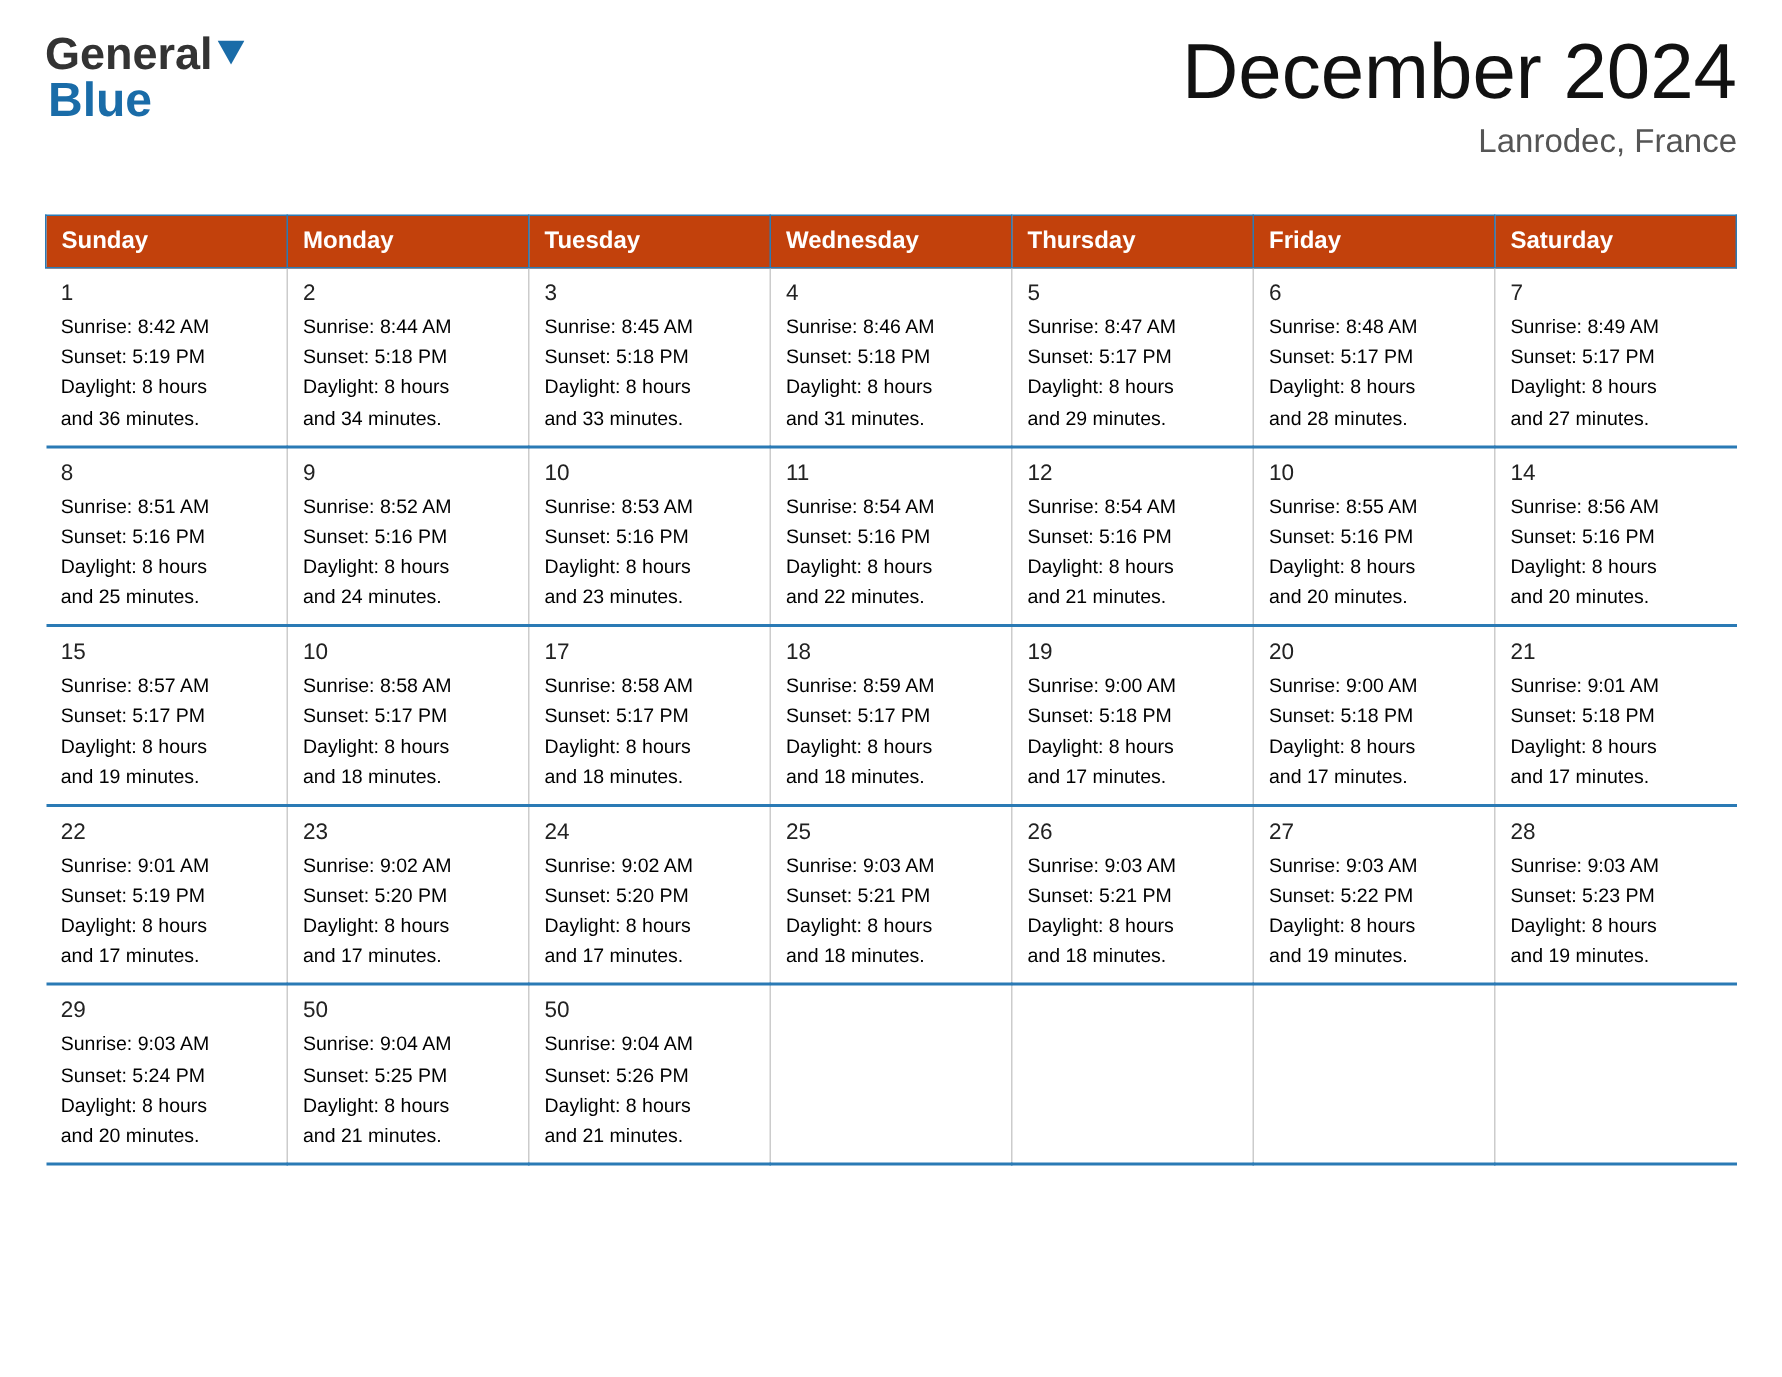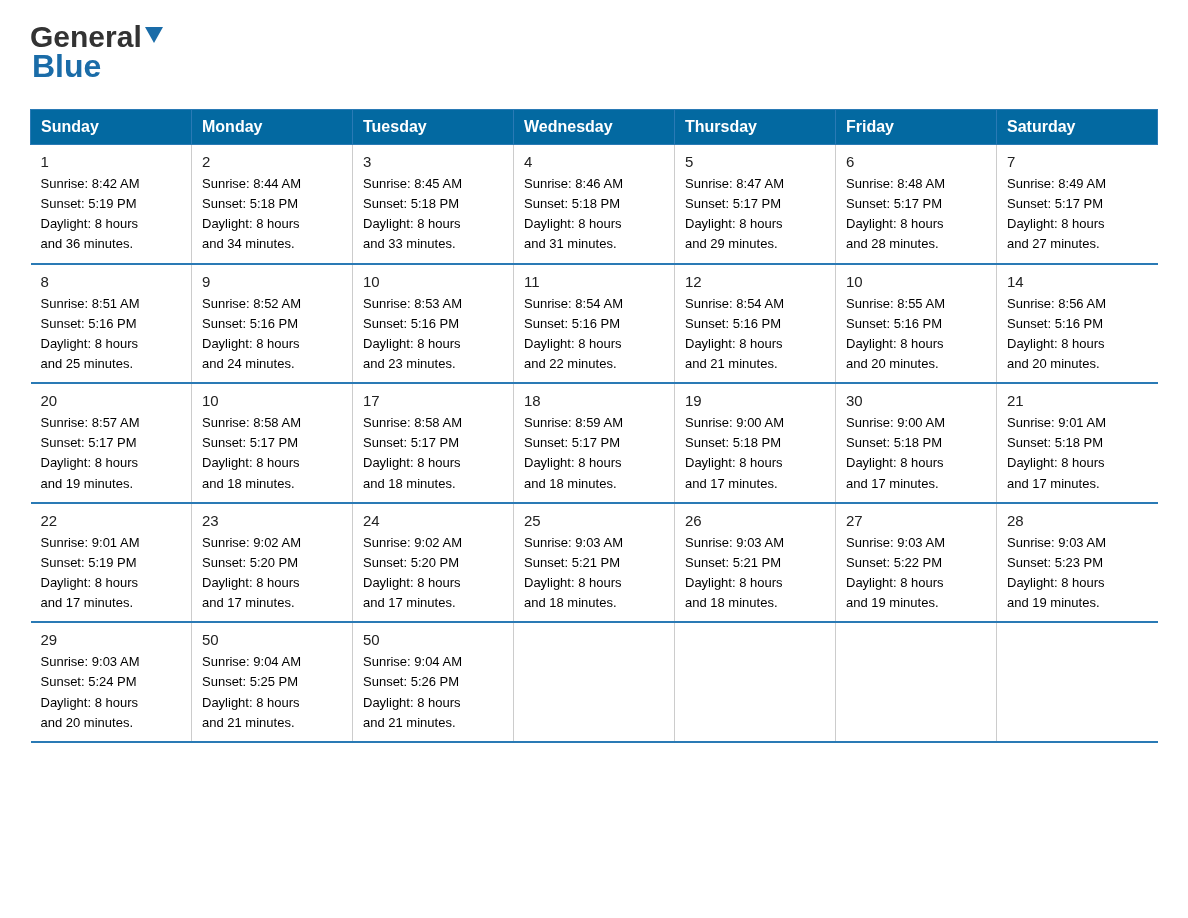--- a/index.html
+++ b/index.html
@@ -7,21 +7,21 @@
       font-family: Arial, sans-serif;
       background: #fff;
       width: 1188px;
       min-height: 918px;
       padding: 20px 30px;
     }
     .header {
       display: flex;
       justify-content: space-between;
       align-items: flex-start;
-      margin-bottom: 24px;
+      margin-bottom: 36px;
     }
     .logo {
       display: flex;
       flex-direction: column;
       align-items: flex-start;
     }
     .title-block {
       text-align: right;
     }
     .month-title {
@@ -34,21 +34,21 @@
       font-size: 22px;
       color: #555;
       margin-top: 4px;
     }
     table {
       width: 100%;
       border-collapse: collapse;
       table-layout: fixed;
     }
     thead tr {
-      background: #0369a1;
+      background: #c2410c;
     }
     thead th {
       color: #fff;
       font-size: 16px;
       font-weight: bold;
       padding: 8px 10px;
       text-align: left;
       border: 1px solid #2a7ab5;
     }
     tbody tr {
@@ -90,20 +90,24 @@
     <div class="logo-svg">
       <span style="font-size:30px;font-weight:bold;color:#333;font-family:Arial,sans-serif;">General</span>
       <span style="display:inline-block;margin-left:3px;margin-top:2px;">
         <svg width="18" height="18" viewBox="0 0 18 18">
           <polygon points="0,0 18,0 9,16" fill="#1a6ca8"></polygon>
         </svg>
       </span>
     </div>
     <div style="font-size:32px;font-weight:bold;color:#1a6ca8;margin-top:-6px;margin-left:2px;">Blue</div>
   </div>
+  <div class="title-block">
+    <div class="month-title">December 2024</div>
+    <div class="location">Lanrodec, France</div>
+  </div>
 </div>
 
 <table>
   <thead>
     <tr>
     <th>Sunday</th>
         <th>Monday</th>
         <th>Tuesday</th>
         <th>Wednesday</th>
         <th>Thursday</th>
@@ -237,66 +241,66 @@
         <span class="day-info">
           Sunrise: 8:56 AM<br>
           Sunset: 5:16 PM<br>
           Daylight: 8 hours<br>
           and 20 minutes.
         </span>
       </td>
       </tr>
       <tr>
         <td>
+        <span class="day-num">15</span>
+        <span class="day-info">
+          Sunrise: 8:57 AM<br>
+          Sunset: 5:17 PM<br>
+          Daylight: 8 hours<br>
+          and 19 minutes.
+        </span>
+      </td>
+        <td>
+        <span class="day-num">10</span>
+        <span class="day-info">
+          Sunrise: 8:58 AM<br>
+          Sunset: 5:17 PM<br>
+          Daylight: 8 hours<br>
+          and 18 minutes.
+        </span>
+      </td>
+        <td>
+        <span class="day-num">17</span>
+        <span class="day-info">
+          Sunrise: 8:58 AM<br>
+          Sunset: 5:17 PM<br>
+          Daylight: 8 hours<br>
+          and 18 minutes.
+        </span>
+      </td>
+        <td>
+        <span class="day-num">18</span>
+        <span class="day-info">
+          Sunrise: 8:59 AM<br>
+          Sunset: 5:17 PM<br>
+          Daylight: 8 hours<br>
+          and 18 minutes.
+        </span>
+      </td>
+        <td>
+        <span class="day-num">19</span>
+        <span class="day-info">
+          Sunrise: 9:00 AM<br>
+          Sunset: 5:18 PM<br>
+          Daylight: 8 hours<br>
+          and 17 minutes.
+        </span>
+      </td>
+        <td>
         <span class="day-num">20</span>
-        <span class="day-info">
-          Sunrise: 8:57 AM<br>
-          Sunset: 5:17 PM<br>
-          Daylight: 8 hours<br>
-          and 19 minutes.
-        </span>
-      </td>
-        <td>
-        <span class="day-num">10</span>
-        <span class="day-info">
-          Sunrise: 8:58 AM<br>
-          Sunset: 5:17 PM<br>
-          Daylight: 8 hours<br>
-          and 18 minutes.
-        </span>
-      </td>
-        <td>
-        <span class="day-num">17</span>
-        <span class="day-info">
-          Sunrise: 8:58 AM<br>
-          Sunset: 5:17 PM<br>
-          Daylight: 8 hours<br>
-          and 18 minutes.
-        </span>
-      </td>
-        <td>
-        <span class="day-num">18</span>
-        <span class="day-info">
-          Sunrise: 8:59 AM<br>
-          Sunset: 5:17 PM<br>
-          Daylight: 8 hours<br>
-          and 18 minutes.
-        </span>
-      </td>
-        <td>
-        <span class="day-num">19</span>
-        <span class="day-info">
-          Sunrise: 9:00 AM<br>
-          Sunset: 5:18 PM<br>
-          Daylight: 8 hours<br>
-          and 17 minutes.
-        </span>
-      </td>
-        <td>
-        <span class="day-num">30</span>
         <span class="day-info">
           Sunrise: 9:00 AM<br>
           Sunset: 5:18 PM<br>
           Daylight: 8 hours<br>
           and 17 minutes.
         </span>
       </td>
         <td>
         <span class="day-num">21</span>
         <span class="day-info">

